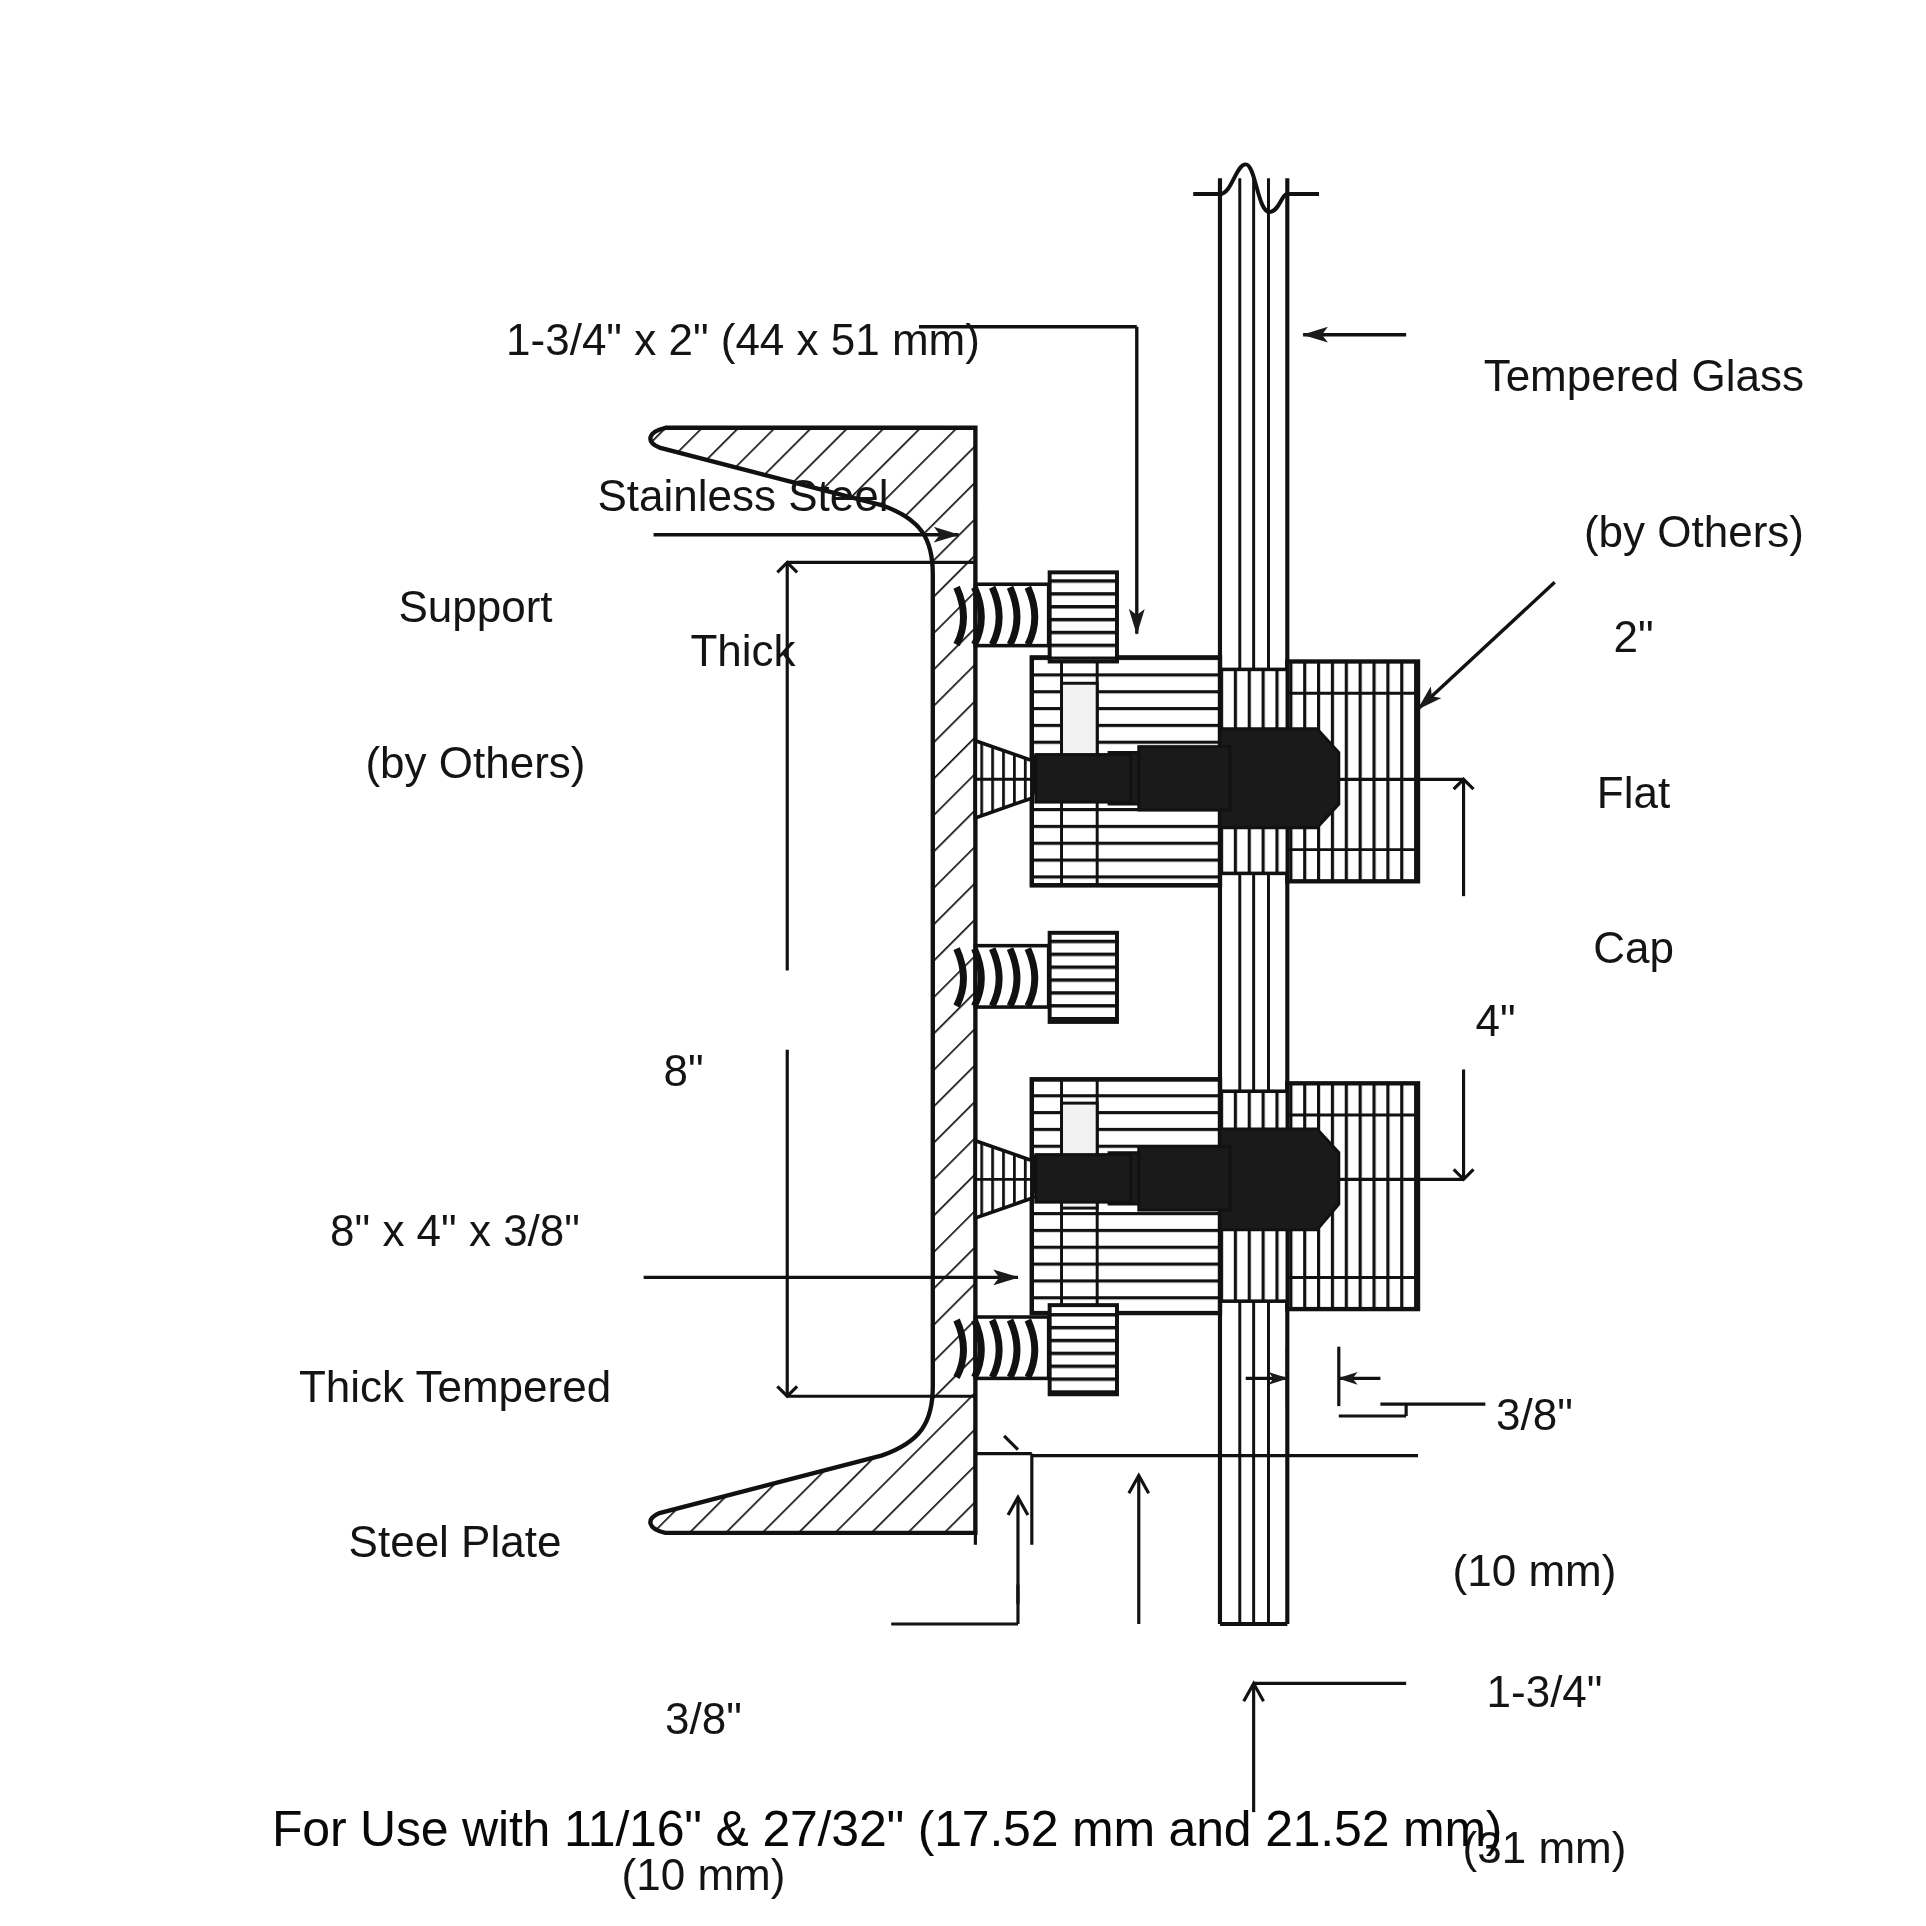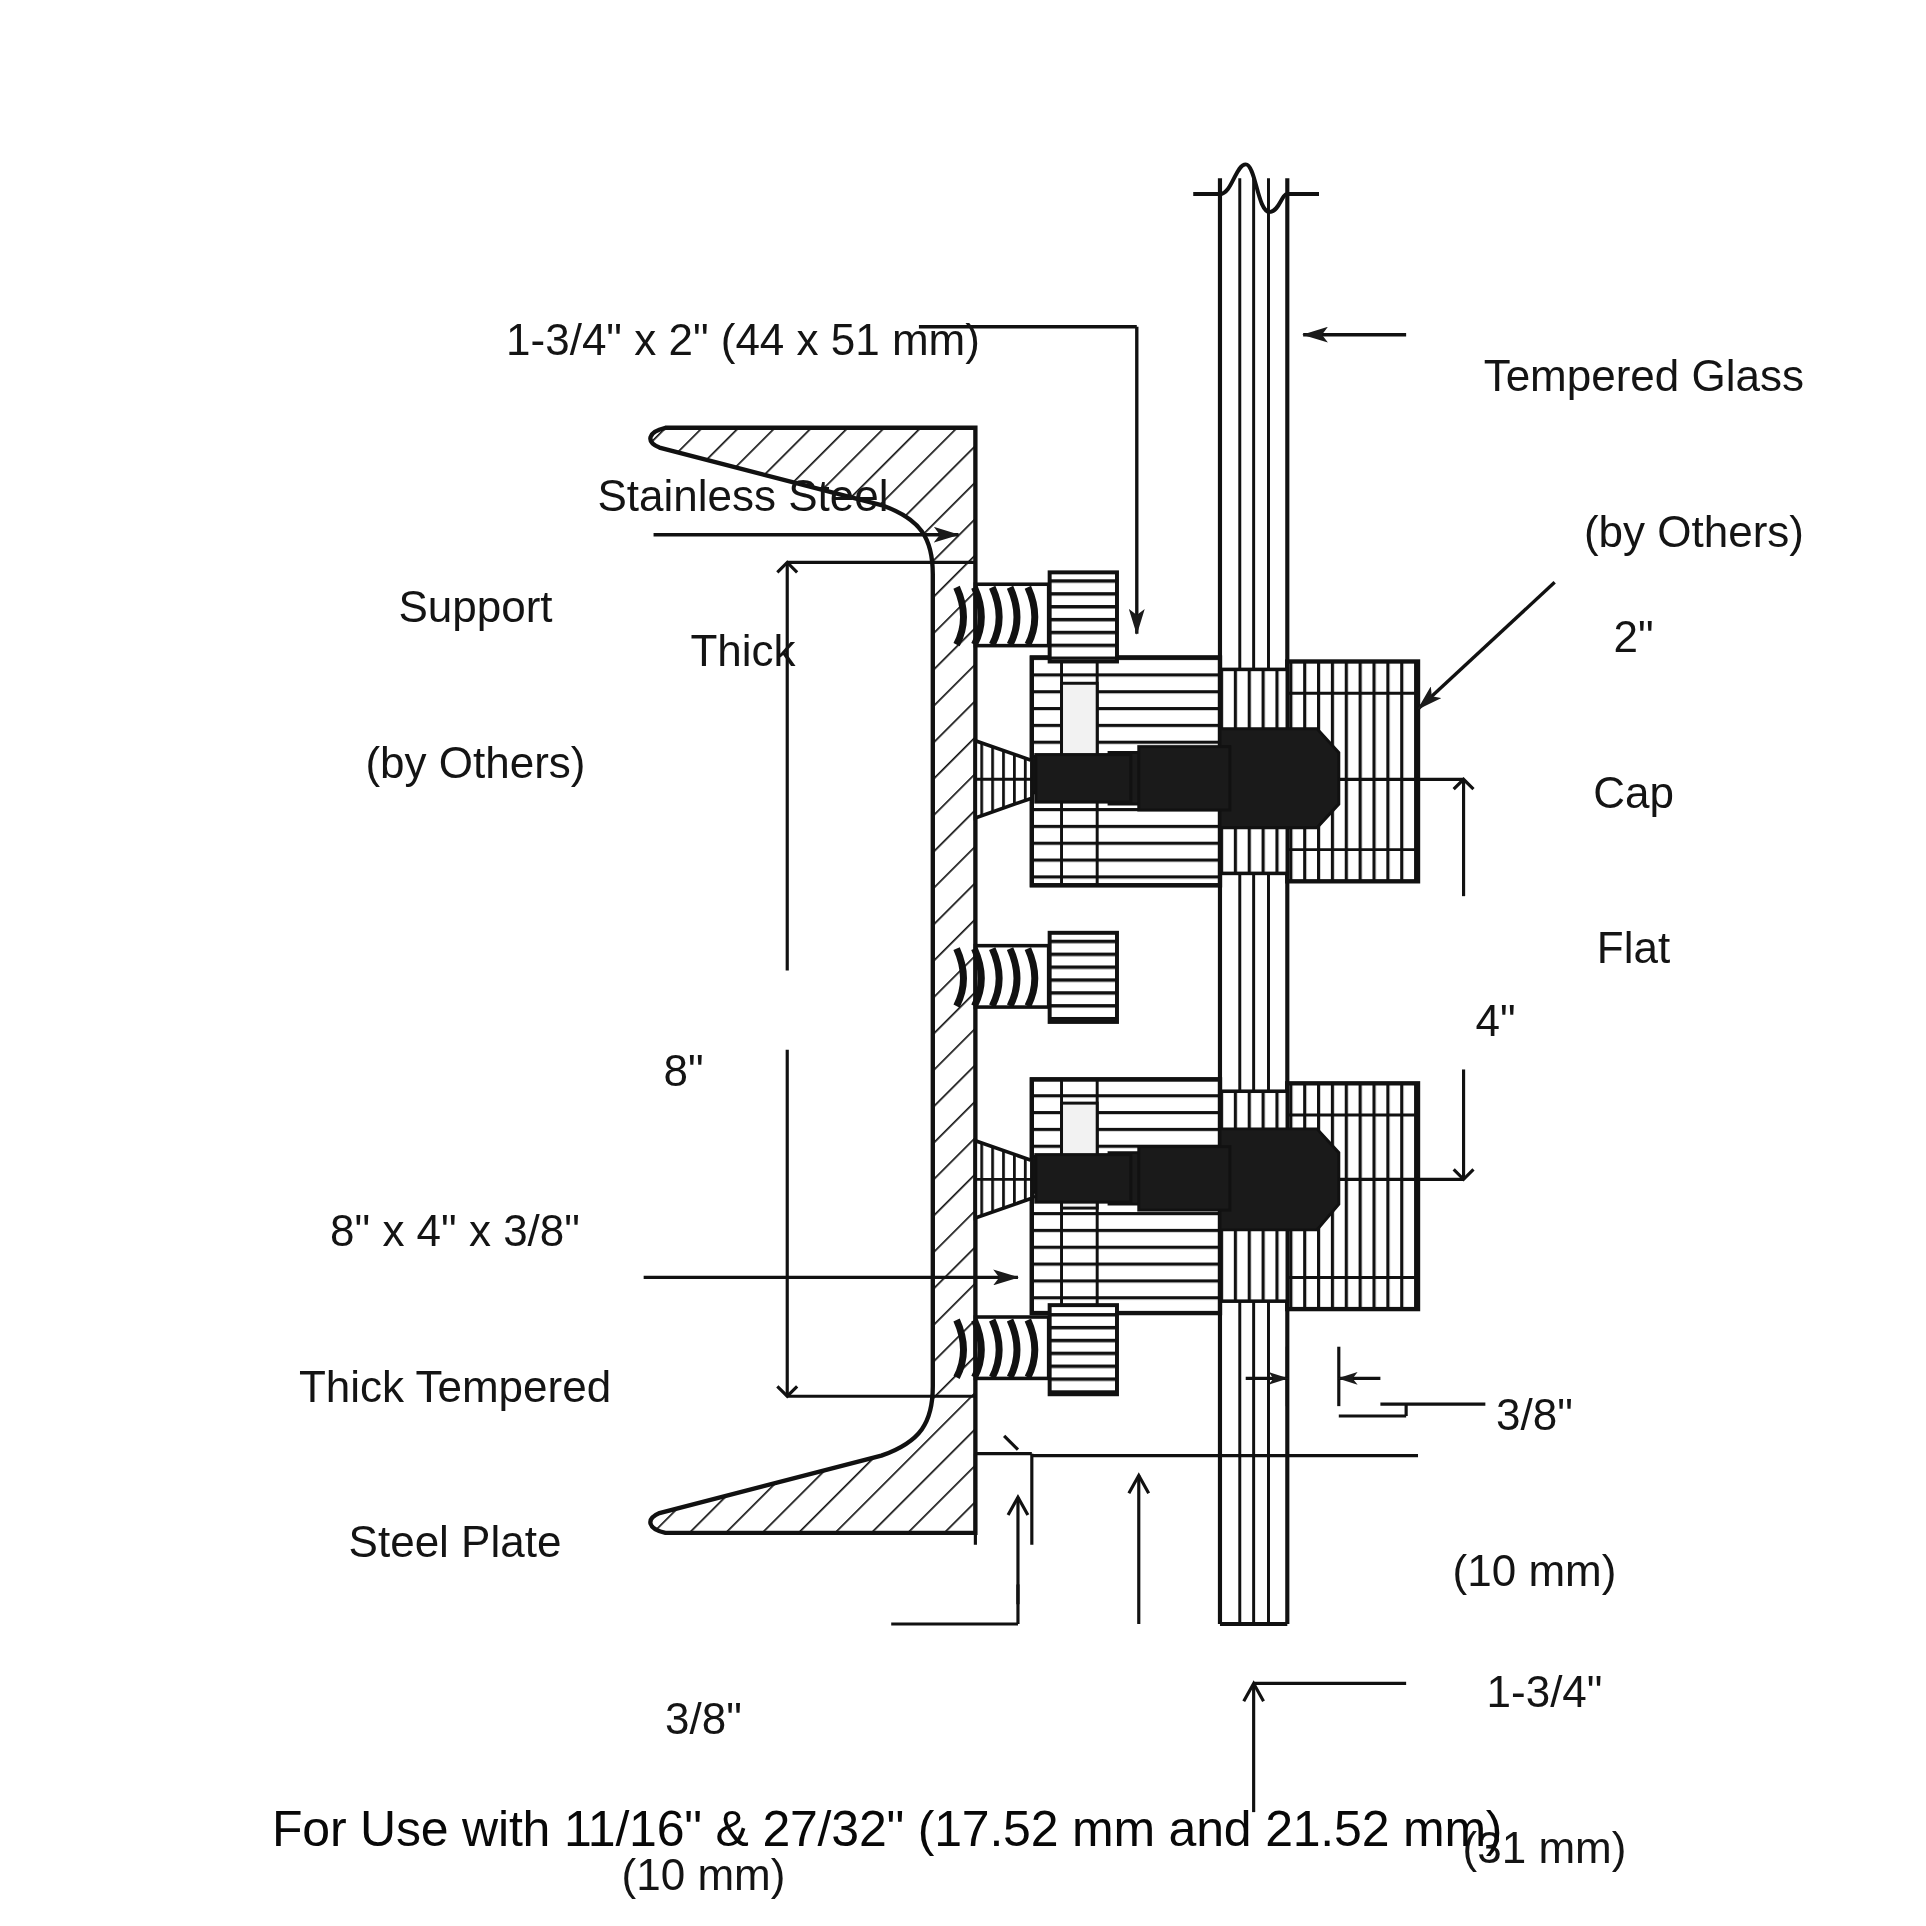--- a/index.html
+++ b/index.html
@@ -229,22 +229,22 @@
     <div>(by Others)</div>
   </div>
 
   <div class="lbl" style="left:1356px;top:246px;width:416px;text-align:right;margin-left:32px;">
     <div>Tempered Glass</div>
     <div>(by Others)</div>
   </div>
 
   <div class="lbl" style="left:1485px;top:507px;width:297px;">
     <div>2"</div>
+    <div>Flat</div>
     <div>Cap</div>
-    <div>Flat</div>
   </div>
 
   <div class="lbl" style="left:178px;top:1101px;width:554px;">
     <div>8" x 4" x 3/8"</div>
     <div>Thick Tempered</div>
     <div>Steel Plate</div>
   </div>
 
   <div class="lbl" style="left:535px;top:941px;width:297px;">
     <div>8"</div>

